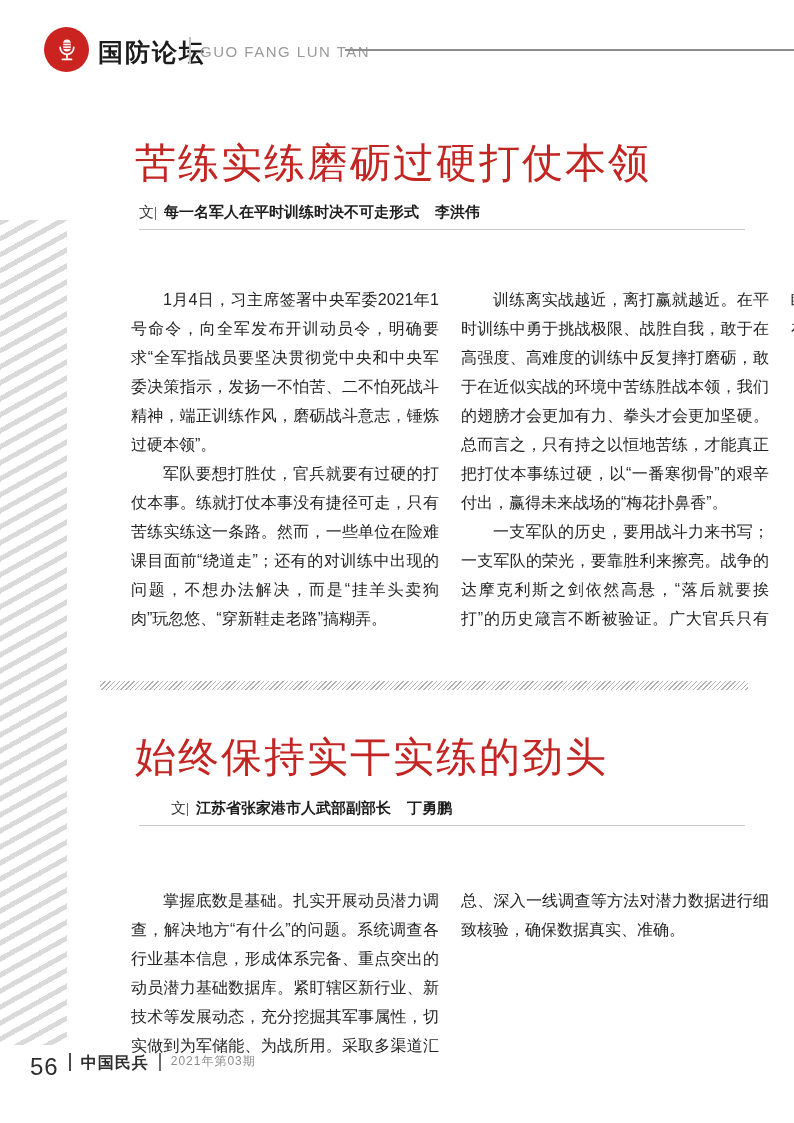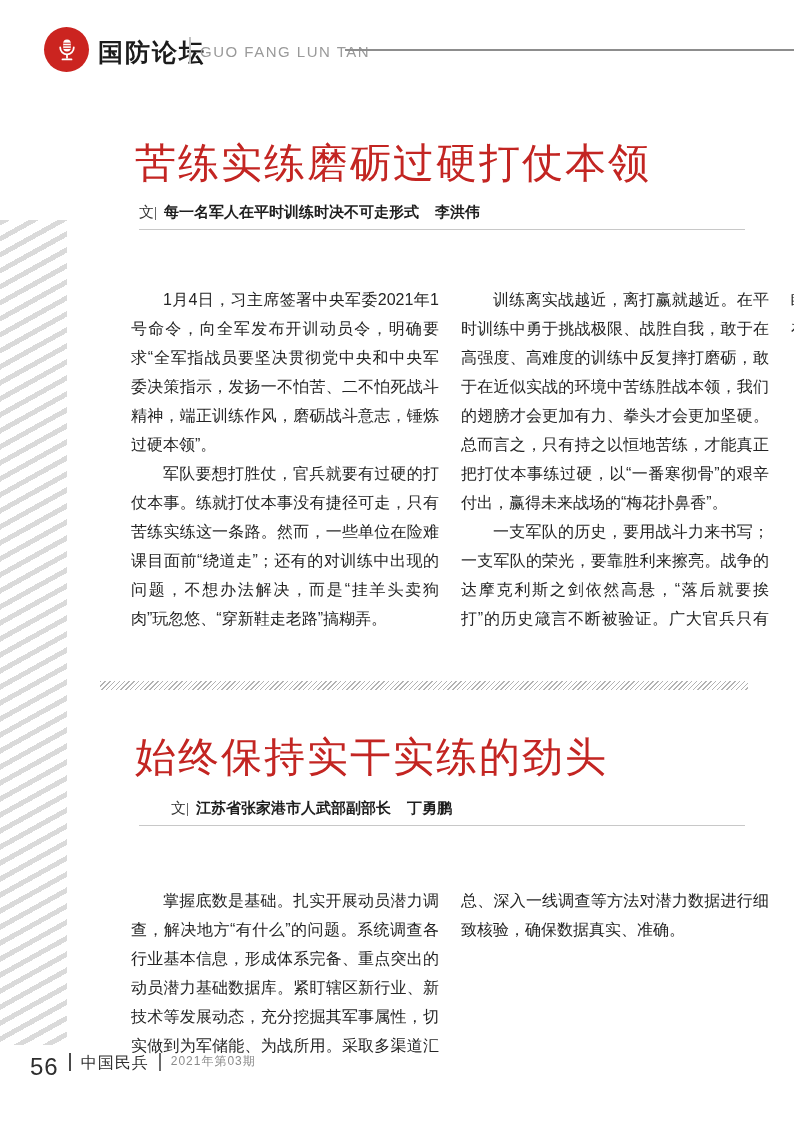--- a/index.html
+++ b/index.html
@@ -96,21 +96,21 @@
   #a2-body { top: 886px; height: 220px; }
 
   
   .footer {
     position: absolute; left: 30px; top: 1053px; height: 32px;
     display: flex; 
   }
   .page-num { font-size: 24px; color: #2e2e2e; letter-spacing: 1px; }
   .footer-vbar { width: 2px; height: 18px; background: #4a4a4a; margin: 0 10px; }
   .footer-vbar.thin { background: #6a6a6a; }
-  .mag-name { font-size: 16px; font-weight: 400; color: #2e2e2e; letter-spacing: 1px; }
+  .mag-name { font-size: 16px; font-weight: 700; color: #2e2e2e; letter-spacing: 1px; }
   .issue { font-size: 12px; color: #8a8a8a; letter-spacing: 1px; }
 </style>
 </head>
 <body>
 
 <div class="left-stripes"></div>
 
 <div class="header">
   <div class="mic-badge">
     <svg width="28" height="28" viewBox="0 0 28 28">

